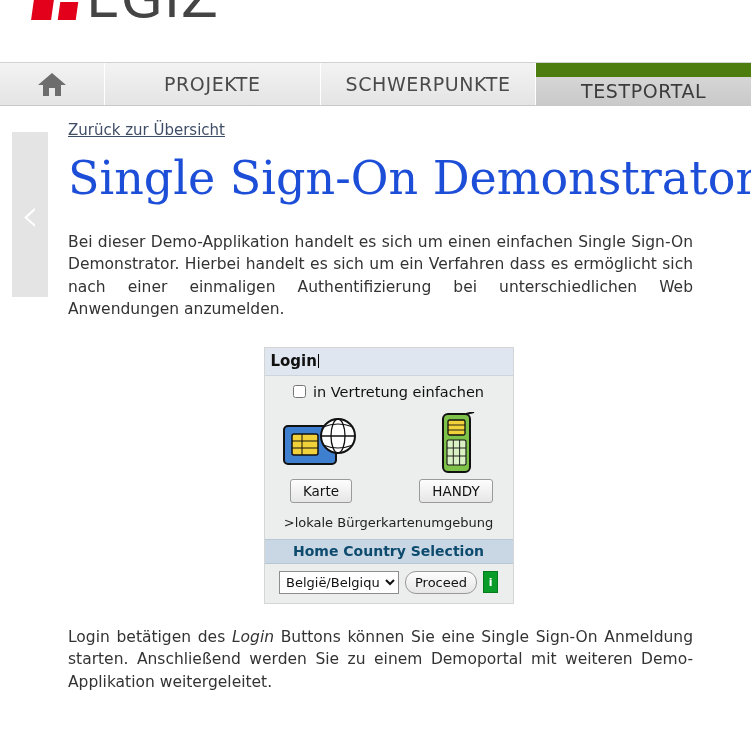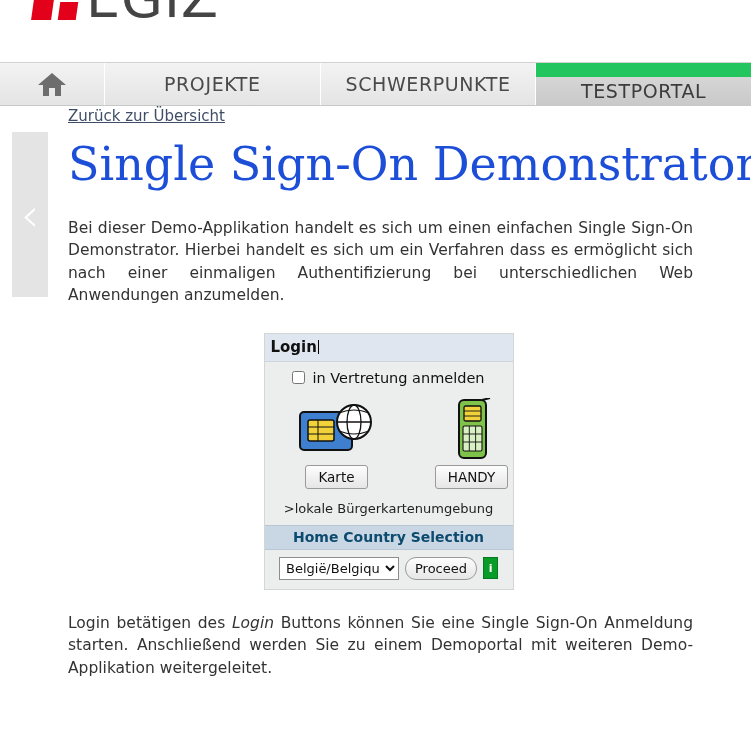--- a/index.html
+++ b/index.html
@@ -49,21 +49,21 @@
     color: #444;
     line-height: 1;
   }
 
   
   .navbar {
     display: flex;
     height: 42px;
     border-top: 1px solid #d2d2d2;
     border-bottom: 1px solid #c8c8c8;
-    background: #22c55e;
+    background: #4d7c0f;
     margin-top: 16px;
   }
   .nav-item {
     flex: 1;
     display: flex;
     align-items: center;
     justify-content: center;
     font-size: 19px;
     color: #4a4a4a;
     letter-spacing: 0.6px;
@@ -98,20 +98,21 @@
     font-size: 46px;
     line-height: 1;
     font-family: "DejaVu Sans", sans-serif;
     font-weight: 300;
   }
 
   
   .content {
     padding-left: 68px;
     padding-right: 42px;
+    padding-top: 14px;
   }
   .backlink {
     font-size: 15px;
     color: #3f4e66;
     text-decoration: underline;
     display: inline-block;
     margin-bottom: 6px;
     cursor: pointer;
   }
   h1.page-title {
@@ -164,21 +165,21 @@
     font-size: 14.5px;
     color: #111;
   }
   .proxy-row input[type=checkbox] {
     width: 13px;
     height: 13px;
     margin: 0 7px 0 0;
   }
   .id-options {
     display: flex;
-    justify-content: flex-end;
+    justify-content: center;
     gap: 53px;
     padding: 6px 0 2px 0;
   }
   .id-option {
     display: flex;
     flex-direction: column;
     align-items: center;
     width: 82px;
   }
   .id-art {
@@ -302,21 +303,21 @@
 
   
   <div class="login-widget">
 
     <div class="login-head">
       <span>Login</span><span class="caret"></span>
     </div>
 
     <div class="proxy-row">
       <input type="checkbox" style="">
-      <span>in Vertretung anmelden</span>
+      <span>in Vertretung einfachen</span>
     </div>
 
     <div class="id-options">
 
       <div class="id-option">
         <div class="id-art">
           <svg width="78" height="58" viewBox="0 0 78 58">
             <rect x="2" y="12" width="52" height="38" rx="4" fill="#3f7fd0" stroke="#111" stroke-width="2"></rect>
             <rect x="10" y="20" width="26" height="21" rx="2" fill="#f2d23a" stroke="#111" stroke-width="1.5"></rect>
             <line x1="10" y1="27" x2="36" y2="27" stroke="#111" stroke-width="1"></line>

